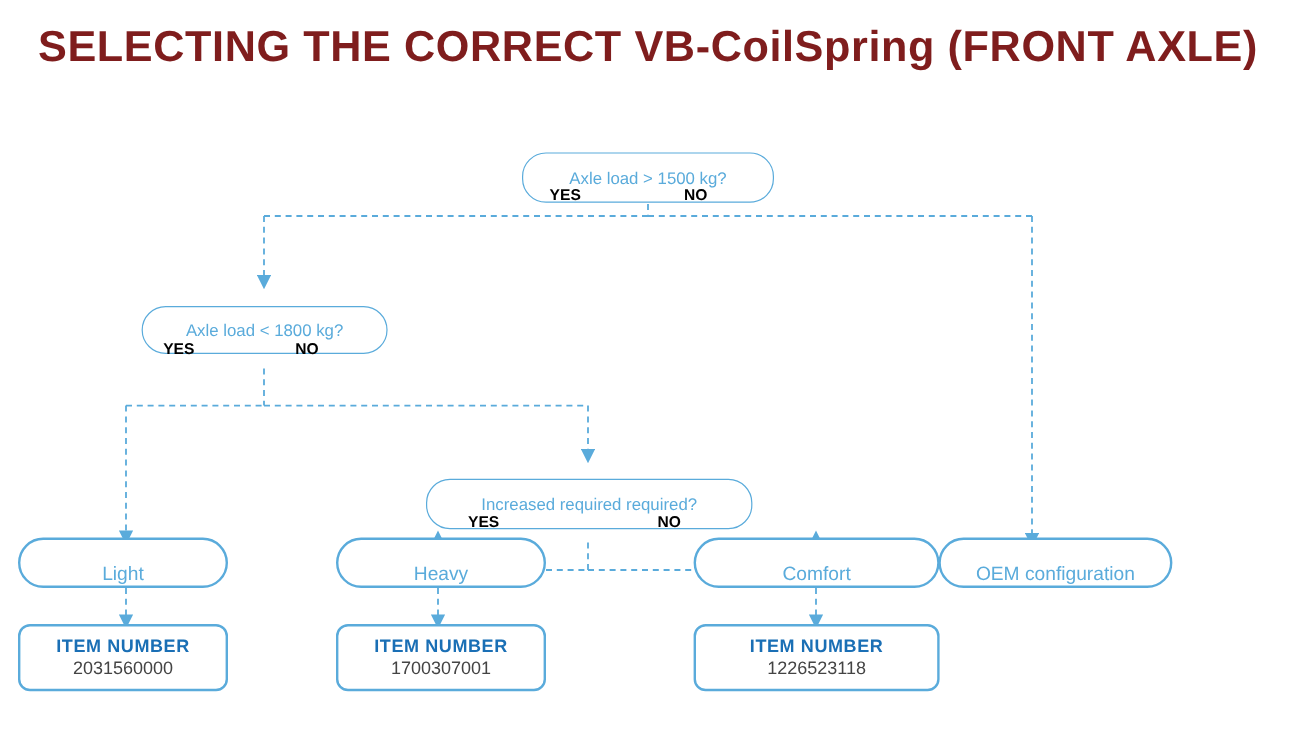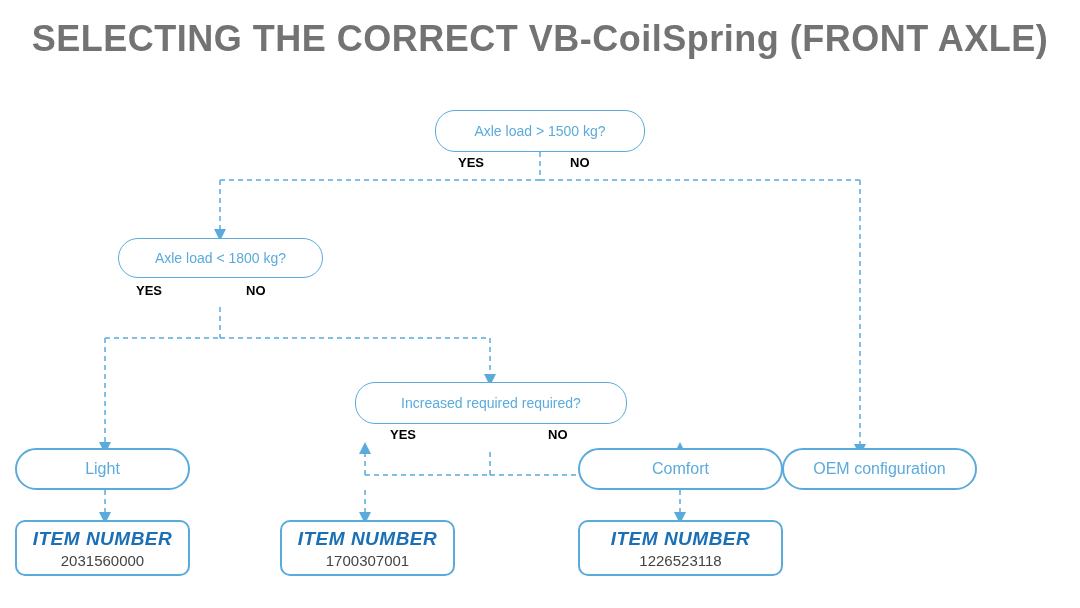--- a/index.html
+++ b/index.html
@@ -11,21 +11,21 @@
       overflow: hidden;
       position: relative;
     }
 
     .page-title {
       font-size: 36px;
       font-weight: 900;
       text-align: center;
       padding: 18px 20px 10px;
       letter-spacing: 0.5px;
-      color: #737373;
+      color: #7f1d1d;
     }
 
     .diagram-area {
       position: relative;
       width: 1080px;
       height: 510px;
     }
 
     
     .lines-svg {
@@ -42,57 +42,57 @@
       border: 1.5px solid #5aabdb;
       border-radius: 20px;
       background: #fff;
       text-align: center;
       color: #5aabdb;
       font-size: 14px;
       display: flex;
       align-items: center;
       justify-content: center;
       padding: 6px 14px;
+      margin-top: 17px;
     }
 
     
     .result-box {
       position: absolute;
       border: 2px solid #5aabdb;
       border-radius: 22px;
       background: #fff;
       text-align: center;
       color: #5aabdb;
       font-size: 16px;
       display: flex;
-      align-items: center;
+      align-items: flex-end;
       justify-content: center;
     }
 
     
     .item-box {
       position: absolute;
       border: 2.5px solid #5aabdb;
       border-radius: 10px;
       background: #fff;
       text-align: center;
       display: flex;
       flex-direction: column;
       align-items: center;
       justify-content: center;
       padding: 8px 10px;
     }
 
     .item-box .item-label {
-      font-size: 19px;
+      font-size: 15px;
       font-weight: 900;
       color: #1a6fb5;
       text-transform: uppercase;
       letter-spacing: 0.5px;
-      font-style: italic;
     }
 
     .item-box .item-number {
       font-size: 15px;
       font-weight: 400;
       color: #444;
       margin-top: 2px;
     }
 
     
@@ -182,20 +182,23 @@
     <span>YES</span>
   </div>
   <div class="yn-label" style="left: 548px; top: 357px;">
     <span>NO</span>
   </div>
 
   <div class="result-box" style="left: 15px; top: 378px; width: 175px; height: 42px;">
     <span>Light</span>
   </div>
 
+  <div class="result-box" style="left: 280px; top: 378px; width: 175px; height: 42px;">
+    <span>Heavy</span>
+  </div>
 
   <div class="result-box" style="left: 578px; top: 378px; width: 205px; height: 42px;">
     <span>Comfort</span>
   </div>
 
   <div class="result-box" style="left: 782px; top: 378px; width: 195px; height: 42px;">
     <span>OEM configuration</span>
   </div>
 
   <div class="item-box" style="left: 15px; top: 450px; width: 175px; height: 56px;">

